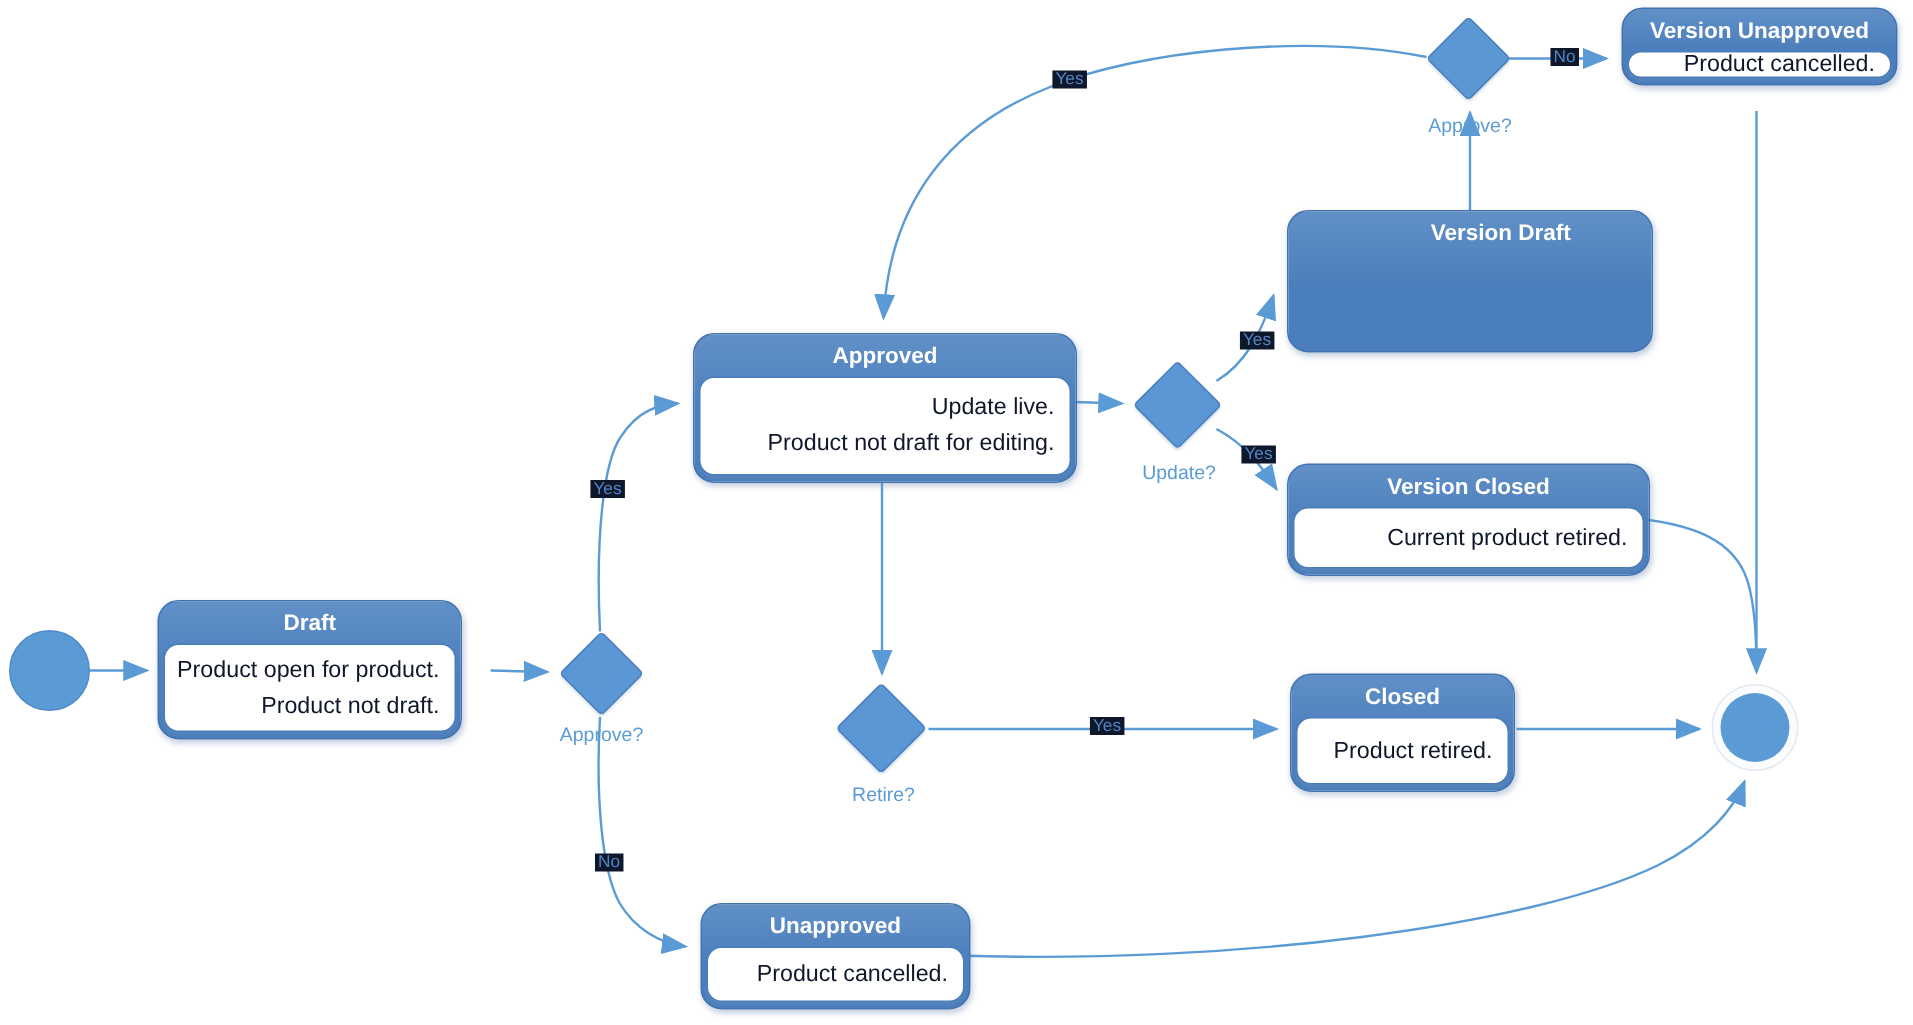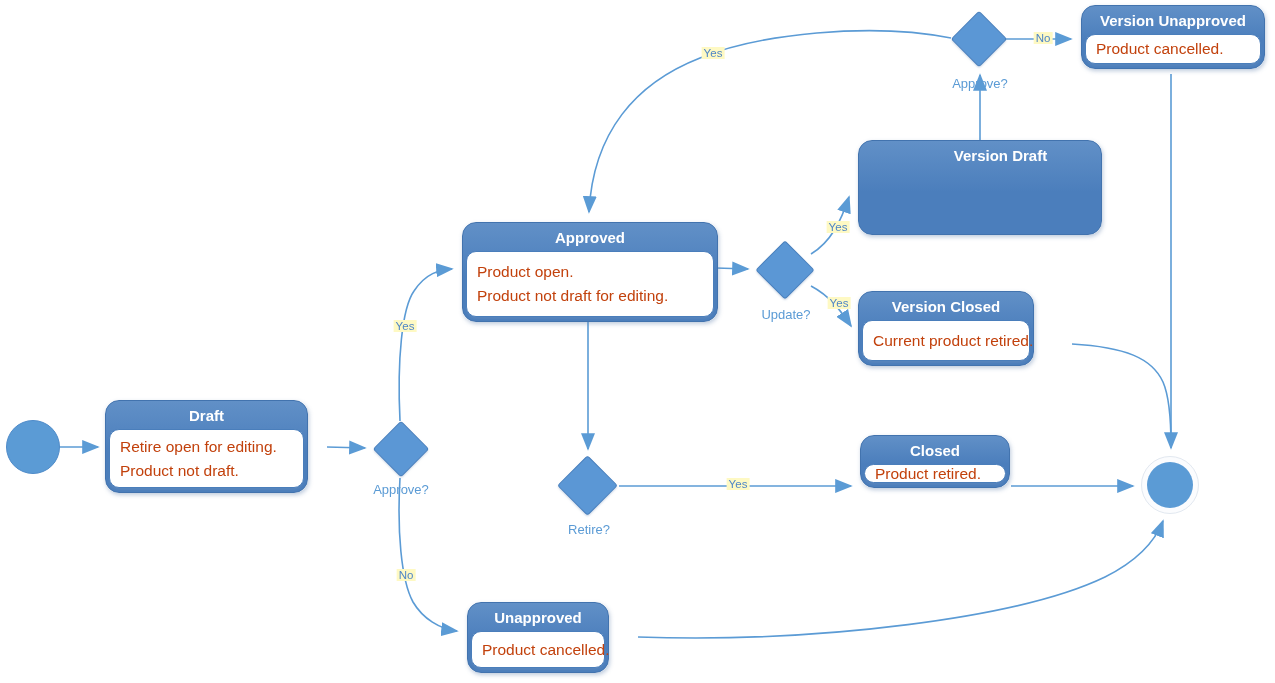--- a/index.html
+++ b/index.html
@@ -15,45 +15,45 @@
     box-shadow:1px 2px 4px rgba(110,140,180,.45);
     box-sizing:border-box;
   }
   .state-title{
     color:#ffffff;font-weight:bold;font-size:15px;text-align:center;
     height:28px;line-height:29px;white-space:nowrap;overflow:hidden;
   }
   .state-body{
     position:absolute;left:3px;right:3px;top:28px;bottom:4px;
     background:#ffffff;border:1.5px solid #4a7ebb;border-radius:10px;
-    padding:1px 10px;color:#c2410c;font-size:15.5px;line-height:24px;
+    padding:1px 10px;color:#0f172a;font-size:15.5px;line-height:24px;
     display:flex;flex-direction:column;justify-content:center;
     box-shadow:0 2px 2px rgba(120,150,190,.25);
-    box-sizing:border-box;white-space:nowrap;
+    box-sizing:border-box;white-space:nowrap;align-items:flex-end;
   }
   .diamond{
     position:absolute;background:#5b97d5;border:1.5px solid #4a80bd;
     transform:rotate(45deg);border-radius:3px;box-sizing:border-box;
     box-shadow:1px 1px 2px rgba(120,150,190,.35);
   }
   .circle-start{
     position:absolute;left:6px;top:420px;width:54px;height:54px;border-radius:50%;
     background:#5b9bd5;border:1px solid #4f8bc9;box-sizing:border-box;
   }
   .circle-end-outer{
     position:absolute;left:1141px;top:456px;width:58px;height:58px;border-radius:50%;
     background:#fbfcfe;border:1px solid #e2e8f0;box-sizing:border-box;
   }
   .circle-end-inner{
     position:absolute;left:5px;top:5px;width:46px;height:46px;border-radius:50%;
     background:#5b9bd5;
   }
   .q{position:absolute;color:#5b9bd5;font-size:13px;white-space:nowrap;transform:translateX(-50%);}
   .el{
-    position:absolute;color:#4f86c6;font-size:11.5px;background:#fef9c3;
+    position:absolute;color:#4f86c6;font-size:11.5px;background:#0f172a;
     padding:0 2px;white-space:nowrap;transform:translateX(-50%);
   }
 </style>
 </head>
 <body>
 
 <div class="canvas">
 
   <svg class="wires">
     <defs>
@@ -82,59 +82,59 @@
   </svg>
 
   <div class="circle-start"></div>
   <div class="circle-end-outer">
     <div class="circle-end-inner"></div>
   </div>
 
   <div class="state" style="left:105px;top:400px;width:203px;height:93px;">
     <div class="state-title">Draft</div>
     <div class="state-body">
-      <div>Retire open for editing.</div>
+      <div>Product open for product.</div>
       <div>Product not draft.</div>
     </div>
   </div>
 
   <div class="state" style="left:462px;top:222px;width:256px;height:100px;">
     <div class="state-title">Approved</div>
     <div class="state-body">
-      <div>Product open.</div>
+      <div>Update live.</div>
       <div>Product not draft for editing.</div>
     </div>
   </div>
 
   <div class="state" style="left:858px;top:140px;width:244px;height:95px;padding-left:41px;">
     <div class="state-title">Version Draft</div>
   </div>
 
-  <div class="state" style="left:858px;top:291px;width:176px;height:75px;">
+  <div class="state" style="left:858px;top:309px;width:242px;height:75px;">
     <div class="state-title">Version Closed</div>
     <div class="state-body">
       <div>Current product retired.</div>
     </div>
   </div>
 
-  <div class="state" style="left:1081px;top:5px;width:184px;height:64px;">
+  <div class="state" style="left:1081px;top:5px;width:184px;height:52px;">
     <div class="state-title">Version Unapproved</div>
     <div class="state-body">
       <div>Product cancelled.</div>
     </div>
   </div>
 
-  <div class="state" style="left:860px;top:435px;width:150px;height:53px;">
+  <div class="state" style="left:860px;top:449px;width:150px;height:79px;">
     <div class="state-title">Closed</div>
     <div class="state-body">
       <div>Product retired.</div>
     </div>
   </div>
 
-  <div class="state" style="left:467px;top:602px;width:142px;height:71px;">
+  <div class="state" style="left:467px;top:602px;width:180px;height:71px;">
     <div class="state-title">Unapproved</div>
     <div class="state-body">
       <div>Product cancelled.</div>
     </div>
   </div>
 
   <div class="diamond" style="left:381px;top:429px;width:40px;height:40px;"></div>
   <div class="diamond" style="left:764px;top:249px;width:42px;height:42px;"></div>
   <div class="diamond" style="left:959px;top:19px;width:40px;height:40px;"></div>
   <div class="diamond" style="left:566px;top:464px;width:43px;height:43px;"></div>

